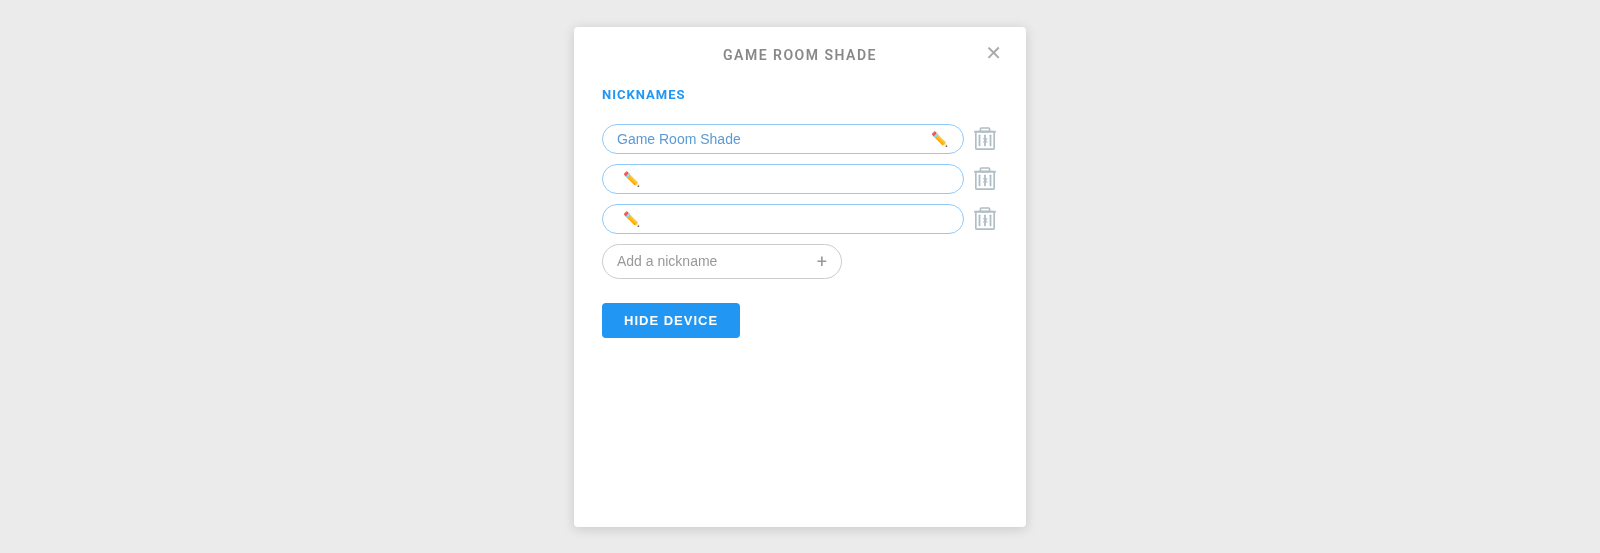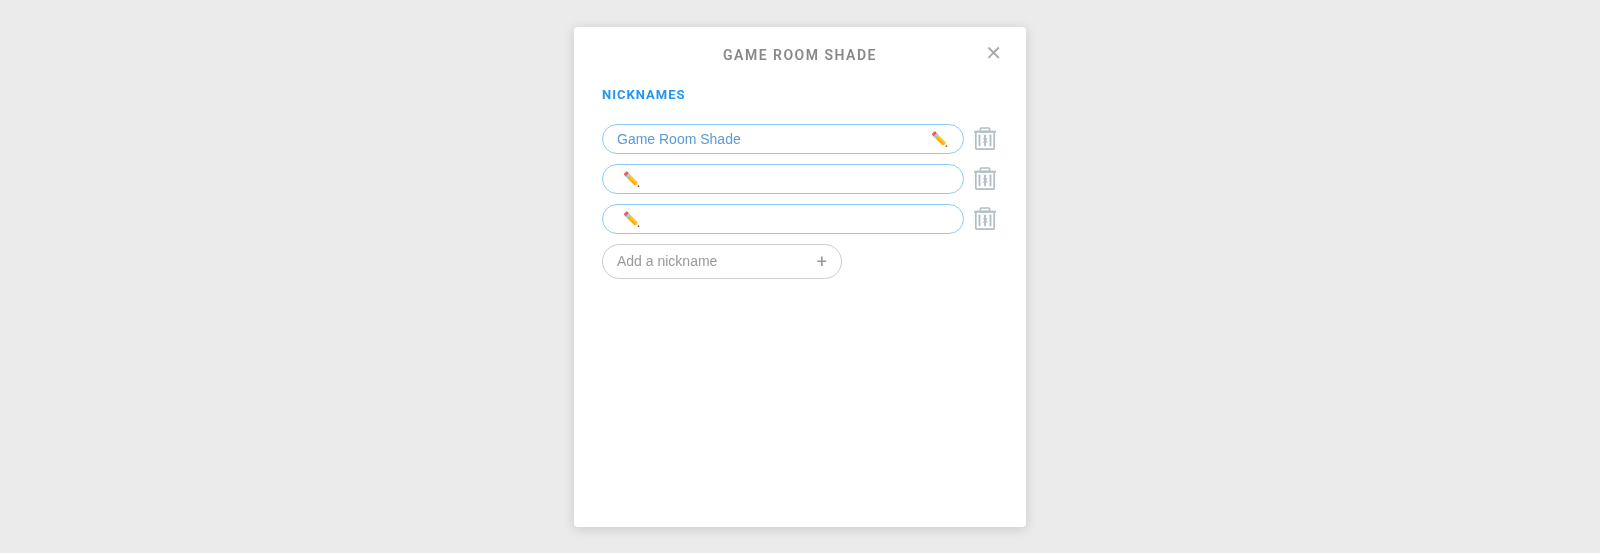--- a/index.html
+++ b/index.html
@@ -248,14 +248,15 @@
 
     
     <div class="add-row">
       <div class="add-input-wrapper">
         <input class="add-input" type="text" placeholder="Add a nickname" style="">
         <span class="plus-icon">+</span>
       </div>
     </div>
 
     
+    <button class="hide-device-btn">HIDE DEVICE</button>
   </div>
 </div>
 
 </body></html>

